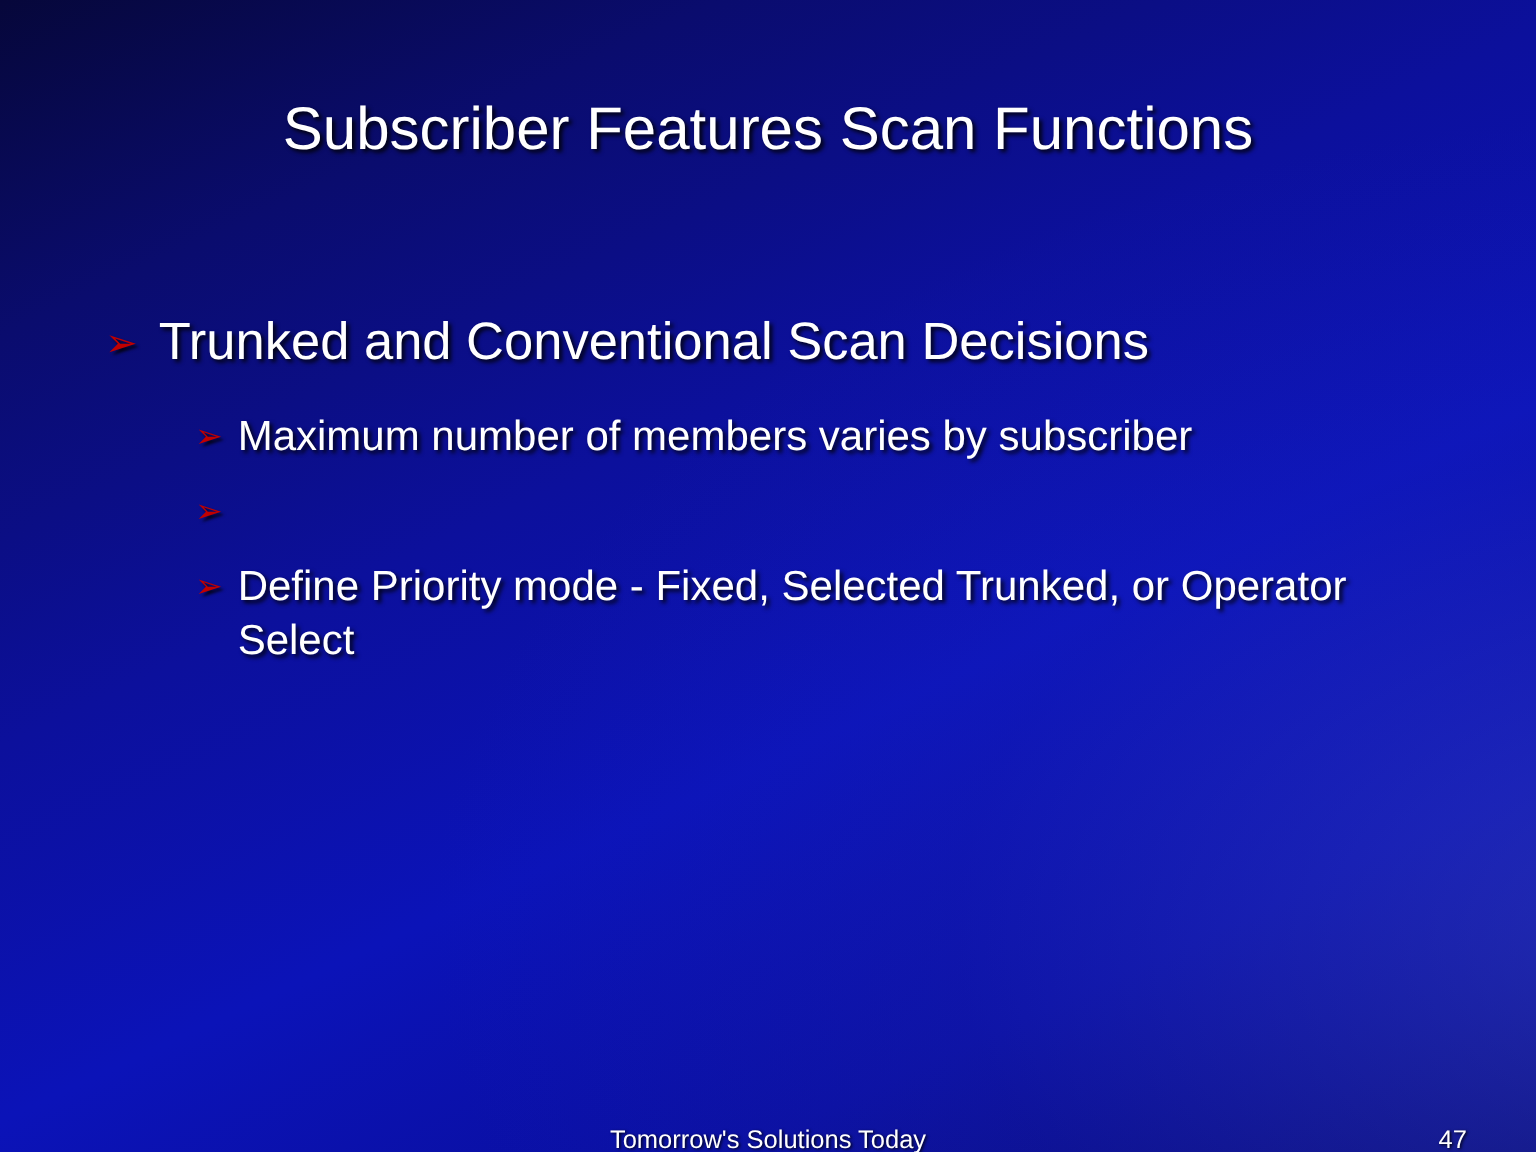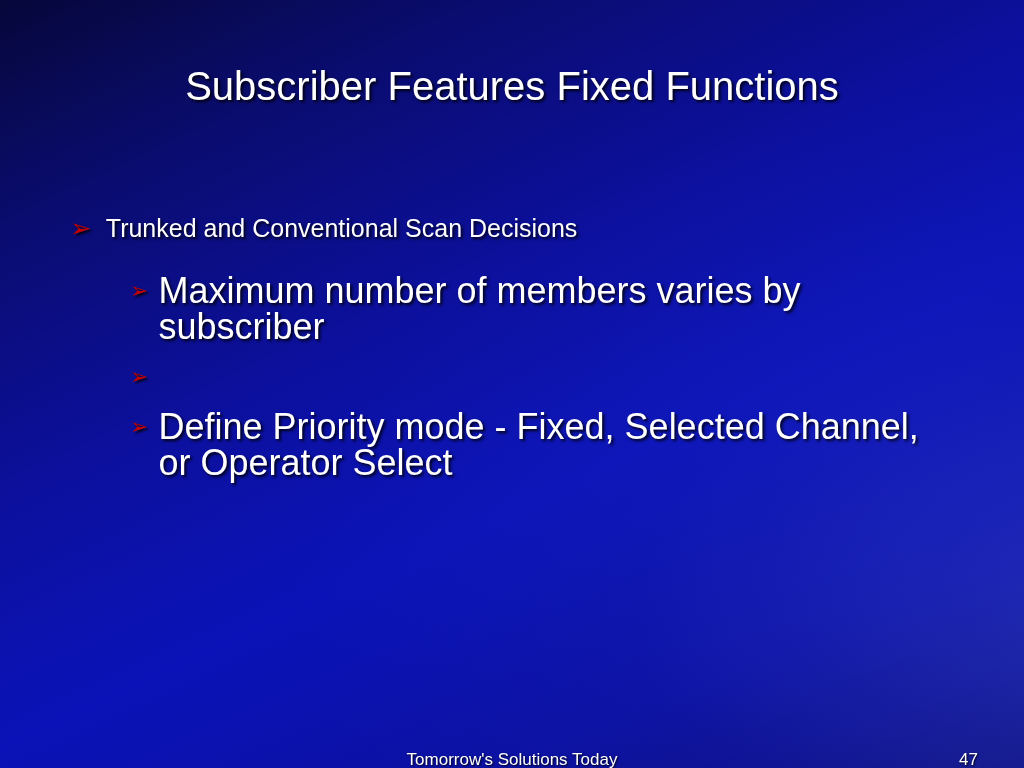--- a/index.html
+++ b/index.html
@@ -45,39 +45,39 @@
     margin-bottom: 26px;
   }
   .l1 .arrow {
     color: #c00000;
     font-size: 26px;
     line-height: 38px;
     margin-right: 14px;
     text-shadow: 2px 2px 2px rgba(0,0,0,0.8);
   }
   .l1 .txt {
-    font-size: 25px;
+    font-size: 35px;
     line-height: 38px;
     text-shadow: 2px 2px 3px rgba(0,0,0,0.9);
   }
   .l2 {
     display: flex;
     margin-left: 60px;
     margin-bottom: 14px;
   }
   .l2 .arrow {
     color: #c00000;
     font-size: 22px;
     line-height: 36px;
     margin-right: 10px;
     text-shadow: 2px 2px 2px rgba(0,0,0,0.8);
     flex: 0 0 auto;
   }
   .l2 .txt {
-    font-size: 36px;
+    font-size: 28px;
     line-height: 36px;
     text-shadow: 2px 2px 3px rgba(0,0,0,0.9);
     max-width: 790px;
   }
   .footer {
     position: absolute;
     left: 0; right: 0; bottom: 18px;
     font-size: 17px;
     color: #fff;
     text-shadow: 1px 1px 2px rgba(0,0,0,0.9);
@@ -91,39 +91,39 @@
 </style>
 </head>
 <body>
 
 <div class="rays">
   
 </div>
 
 <div class="slide">
 
-  <div class="title">Subscriber Features Fixed Functions</div>
+  <div class="title">Subscriber Features Scan Functions</div>
 
   <div class="content">
 
     <div class="l1">
       <span class="arrow">➢</span>
       <span class="txt">Trunked and Conventional Scan Decisions</span>
     </div>
 
     <div class="l2">
       <span class="arrow">➢</span>
       <span class="txt">Maximum number of members varies by subscriber</span>
     </div>
     <div class="l2">
       <span class="arrow">➢</span>
     </div>
     <div class="l2">
       <span class="arrow">➢</span>
-      <span class="txt">Define Priority mode - Fixed, Selected Channel, or Operator Select</span>
+      <span class="txt">Define Priority mode - Fixed, Selected Trunked, or Operator Select</span>
     </div>
 
   </div>
 
   <div class="footer">
     <span class="center">Tomorrow's Solutions Today</span>
     <span class="pagenum">47</span>
   </div>
 
 </div>

